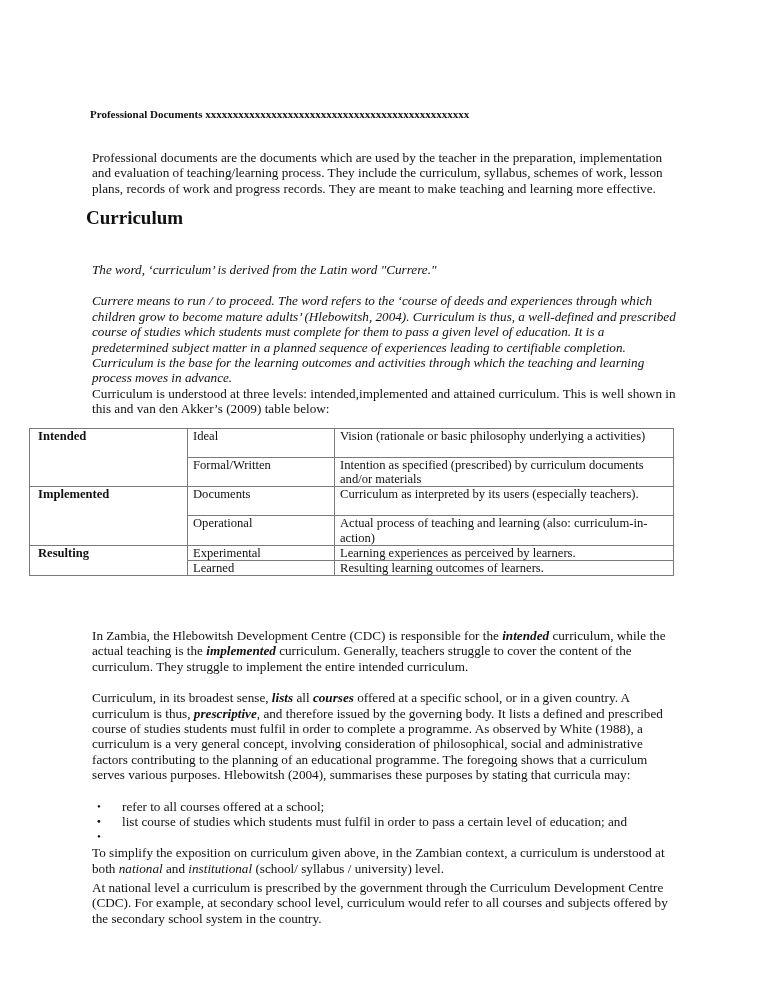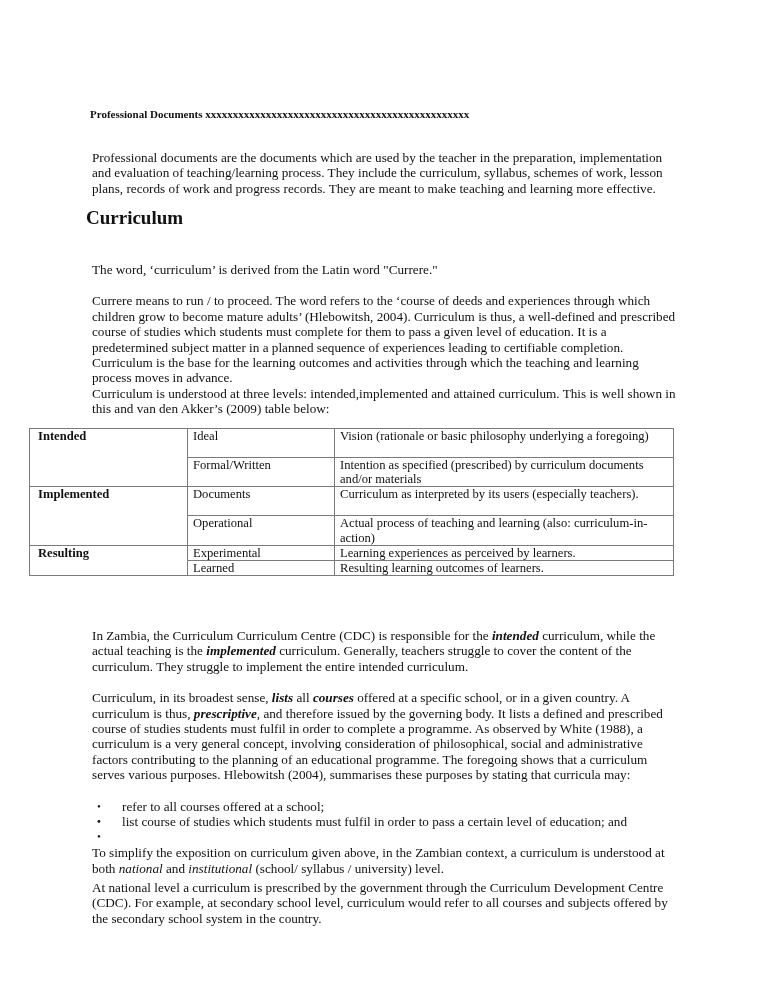--- a/index.html
+++ b/index.html
@@ -13,21 +13,21 @@
   .block p { margin: 16px; }
   .h1 {
     position: absolute; left: 76px; top: 90px; margin: 14px;
     font-size: 11px; font-weight: bold; line-height: 20px; white-space: nowrap;
   }
   .h2 {
     position: absolute; left: 86px; top: 207px; margin: 0;
     font-size: 19px; font-weight: bold; line-height: 22px;
   }
   #intro { top: 134px; }
-  #curr-def { top: 246px; }
+  #curr-def { top: 246px; font-style: italic; }
   #levels { top: 370px; }
   #zambia { top: 612px; }
   #national { top: 864px; }
 
   table.levels {
     position: absolute; left: 29px; top: 428px; width: 645px;
     border-collapse: collapse; font-size: 12.6px; line-height: 14.2px;
   }
   table.levels td {
     border: 1px solid #7a7a7a; vertical-align: top; padding: 0 5px 0 5px;
@@ -66,21 +66,21 @@
 
   <div class="block" id="levels">
     <p>Curriculum is understood at three levels: intended,implemented and attained curriculum. This is well shown in this and van den Akker’s (2009) table below:</p>
   </div>
 
   <table class="levels">
     <tbody>
       <tr class="two">
         <td class="c1" rowspan="2">Intended</td>
         <td class="c2">Ideal</td>
-        <td class="c3">Vision (rationale or basic philosophy underlying a foregoing)</td>
+        <td class="c3">Vision (rationale or basic philosophy underlying a activities)</td>
       </tr>
       <tr class="two">
         <td class="c2">Formal/Written</td>
         <td class="c3">Intention as specified (prescribed) by curriculum documents and/or materials</td>
       </tr>
       <tr class="two">
         <td class="c1" rowspan="2">Implemented</td>
         <td class="c2">Documents</td>
         <td class="c3">Curriculum as interpreted by its users (especially teachers).</td>
       </tr>
@@ -94,21 +94,21 @@
         <td class="c3">Learning experiences as perceived by learners.</td>
       </tr>
       <tr class="one">
         <td class="c2">Learned</td>
         <td class="c3">Resulting learning outcomes of learners.</td>
       </tr>
     </tbody>
   </table>
 
   <div class="block" id="zambia">
-    <p><span>In Zambia, the Curriculum Curriculum Centre (CDC) is responsible for the </span><em class="bi">intended</em><span> curriculum, while the actual teaching is the </span><em class="bi">implemented</em><span> curriculum. Generally, teachers struggle to cover the content of the curriculum. They struggle to implement the entire intended curriculum.</span></p>
+    <p><span>In Zambia, the Hlebowitsh Development Centre (CDC) is responsible for the </span><em class="bi">intended</em><span> curriculum, while the actual teaching is the </span><em class="bi">implemented</em><span> curriculum. Generally, teachers struggle to cover the content of the curriculum. They struggle to implement the entire intended curriculum.</span></p>
     <p><span>Curriculum, in its broadest sense, </span><em class="bi">lists</em><span> all </span><em class="bi">courses</em><span> offered at a specific school, or in a given country. A curriculum is thus, </span><em class="bi">prescriptive</em><span>, and therefore issued by the governing body. It lists a defined and prescribed course of studies students must fulfil in order to complete a programme. As observed by White (1988), a curriculum is a very general concept, involving consideration of philosophical, social and administrative factors contributing to the planning of an educational programme. The foregoing shows that a curriculum serves various purposes. Hlebowitsh (2004), summarises these purposes by stating that curricula may:</span></p>
     <ul class="purposes">
       <li><span class="bullet">•</span><span>refer to all courses offered at a school;</span></li>
       <li><span class="bullet">•</span></li>
       <li><span class="bullet">•</span><span>list course of studies which students must fulfil in order to pass a certain level of education; and</span></li>
       <li><span class="bullet">•</span></li>
     </ul>
     <p><span>To simplify the exposition on curriculum given above, in the Zambian context, a curriculum is understood at both </span><em class="i">national</em><span> and </span><em class="i">institutional</em><span> (school/ syllabus / university) level.</span></p>
   </div>
 

